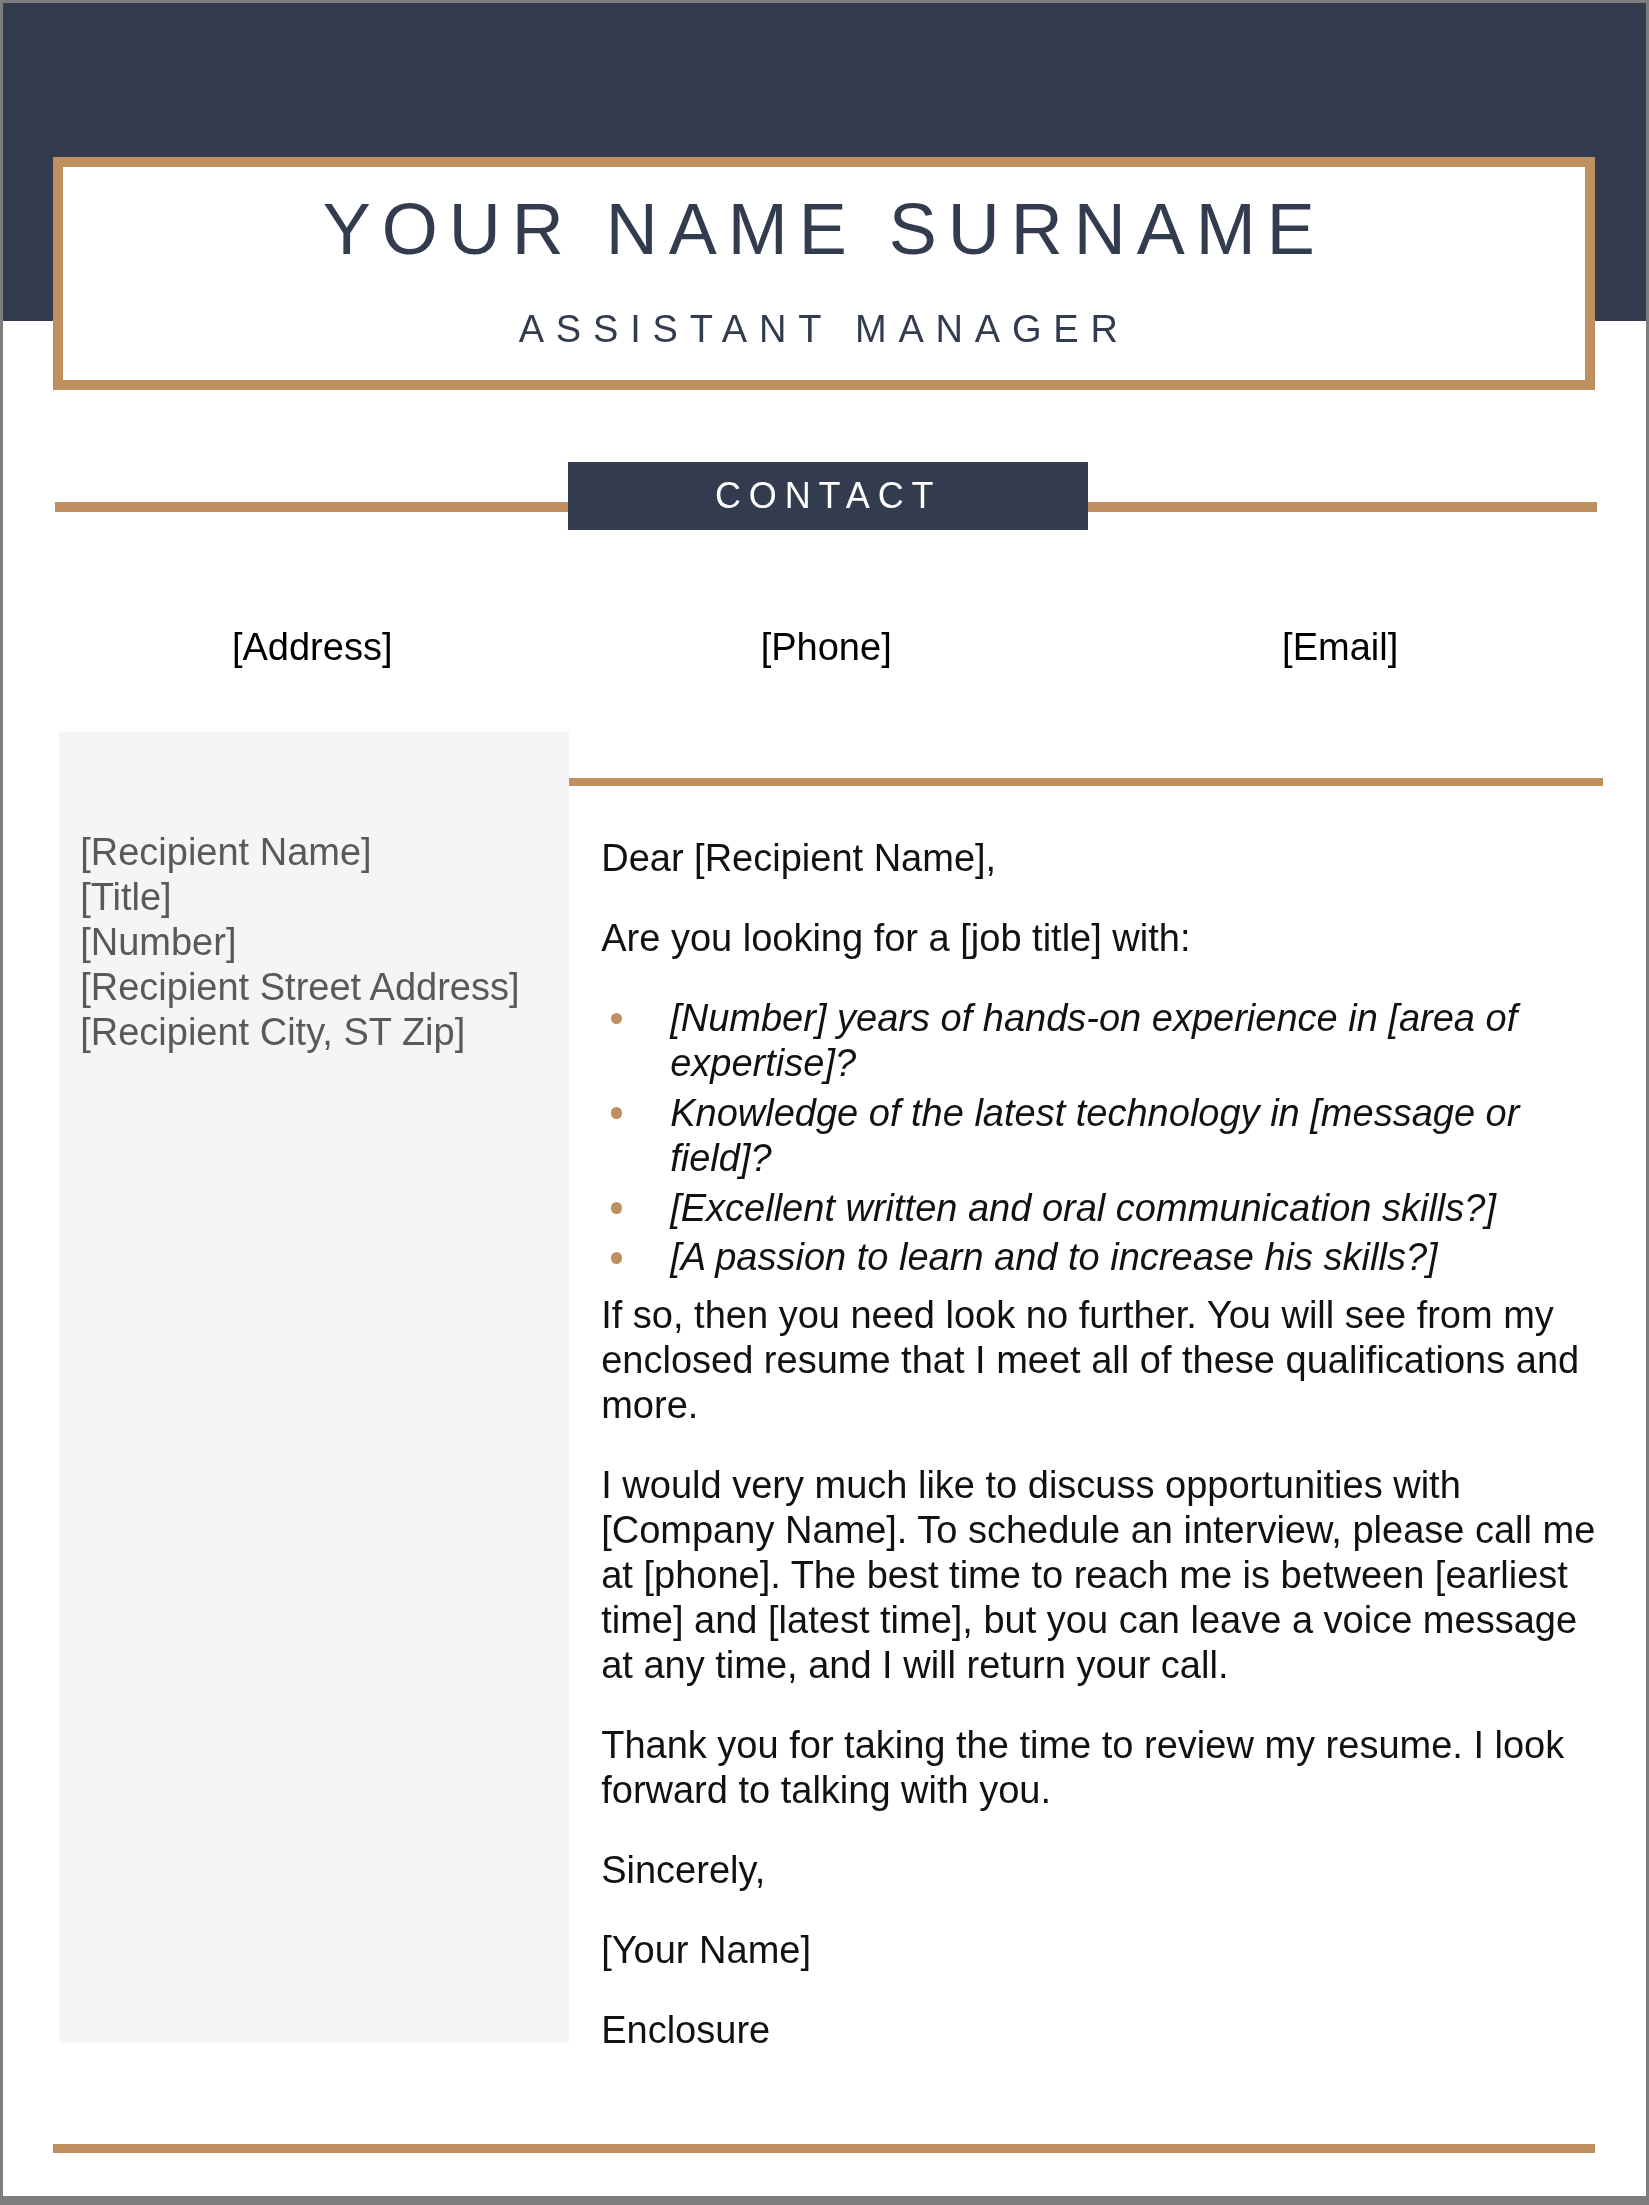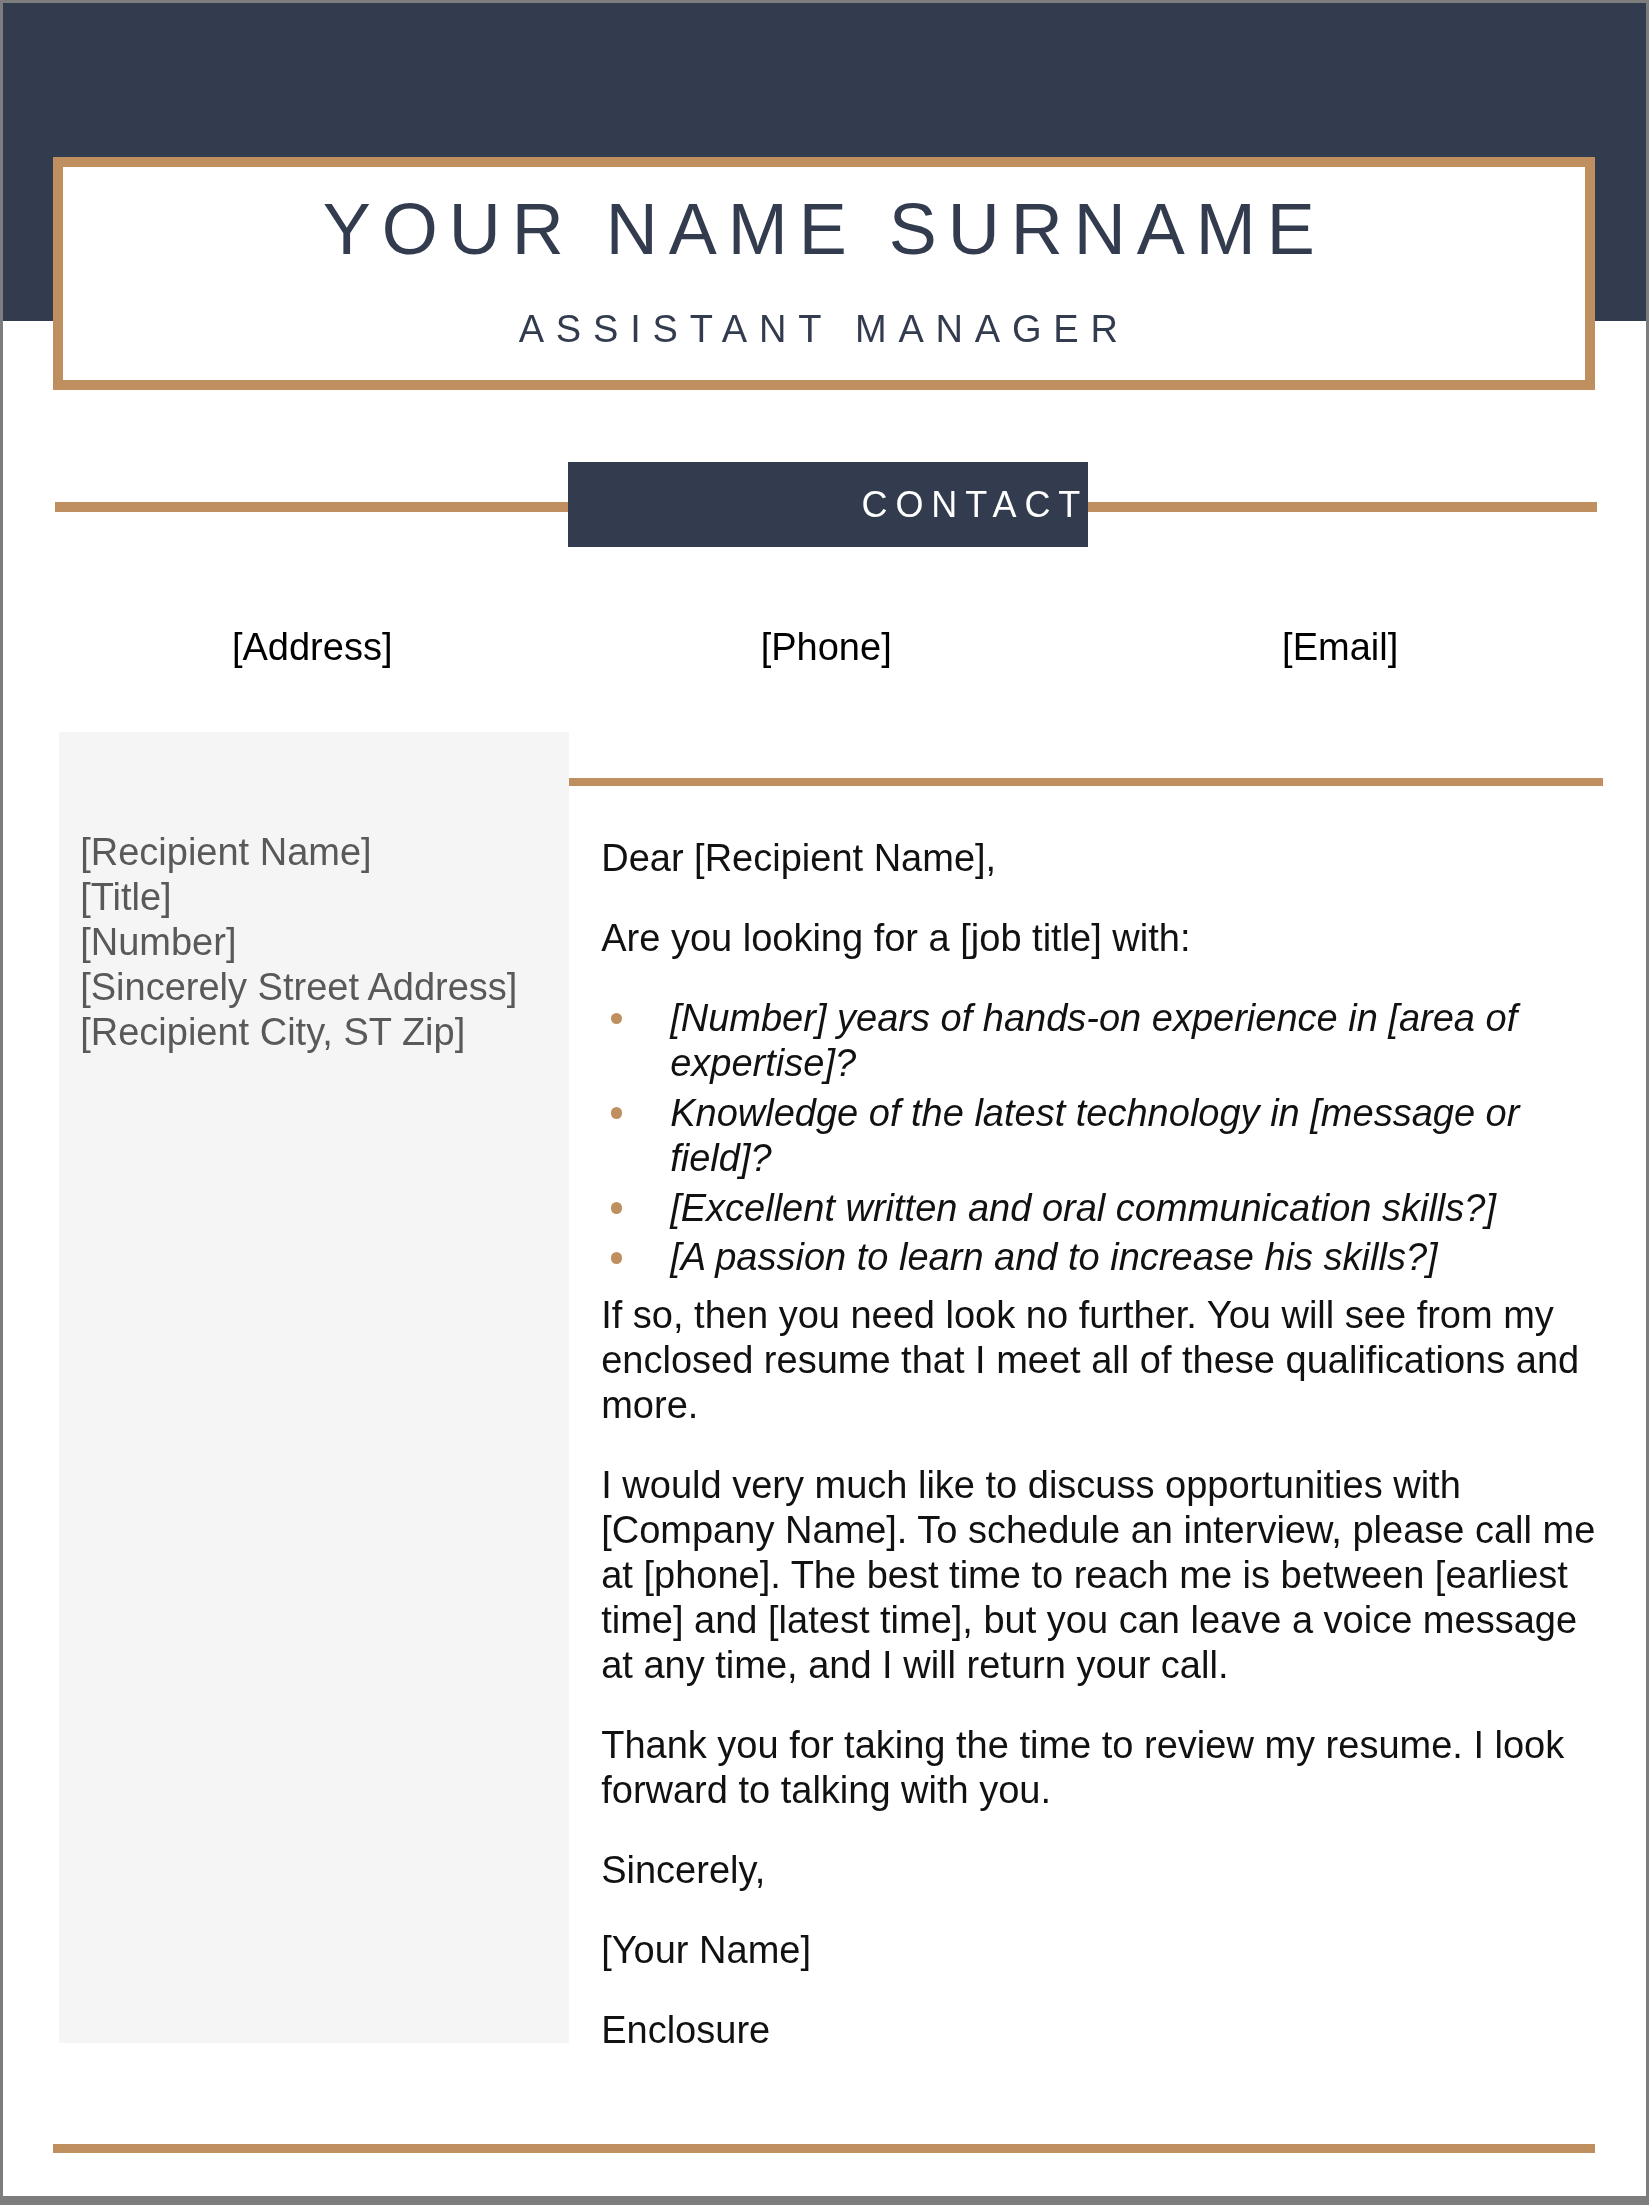--- a/index.html
+++ b/index.html
@@ -58,23 +58,23 @@
     white-space:nowrap;
   }
   
   .divider-top{
     position:absolute; left:52px; top:499px;
     width:1542px; height:10.2px;
     background:var(--tan);
   }
   .contact-title-box{
     position:absolute; left:565px; top:459px;
-    width:520px; height:85px;
+    width:520px; height:68px;
     background:var(--navy);
-    display:flex; align-items:center; justify-content:flex-end;
+    display:flex; align-items:center; justify-content:center;
   }
   .contact-title-box span{
     color:#ffffff;
     font-size:36px;
     letter-spacing:7.9px;
     white-space:nowrap;
   }
   .contact-row{
     position:absolute; left:52px; top:622px;
     width:1542px;
@@ -166,21 +166,21 @@
   <div class="contact-row">
     <div class="contact-cell">[Address]</div>
     <div class="contact-cell">[Phone]</div>
     <div class="contact-cell">[Email]</div>
   </div>
 
   <div class="sidebar">
     <div class="sidebar-line">[Recipient Name]</div>
     <div class="sidebar-line">[Title]</div>
     <div class="sidebar-line">[Number]</div>
-    <div class="sidebar-line">[Sincerely Street Address]</div>
+    <div class="sidebar-line">[Recipient Street Address]</div>
     <div class="sidebar-line">[Recipient City, ST Zip]</div>
   </div>
 
   <div class="divider-letter"></div>
 
   <div class="letter">
     <p>Dear [Recipient Name],</p>
     <p>Are you looking for a [job title] with:</p>
     <ul>
       <li>[Number] years of hands-on experience in [area of expertise]?</li>

